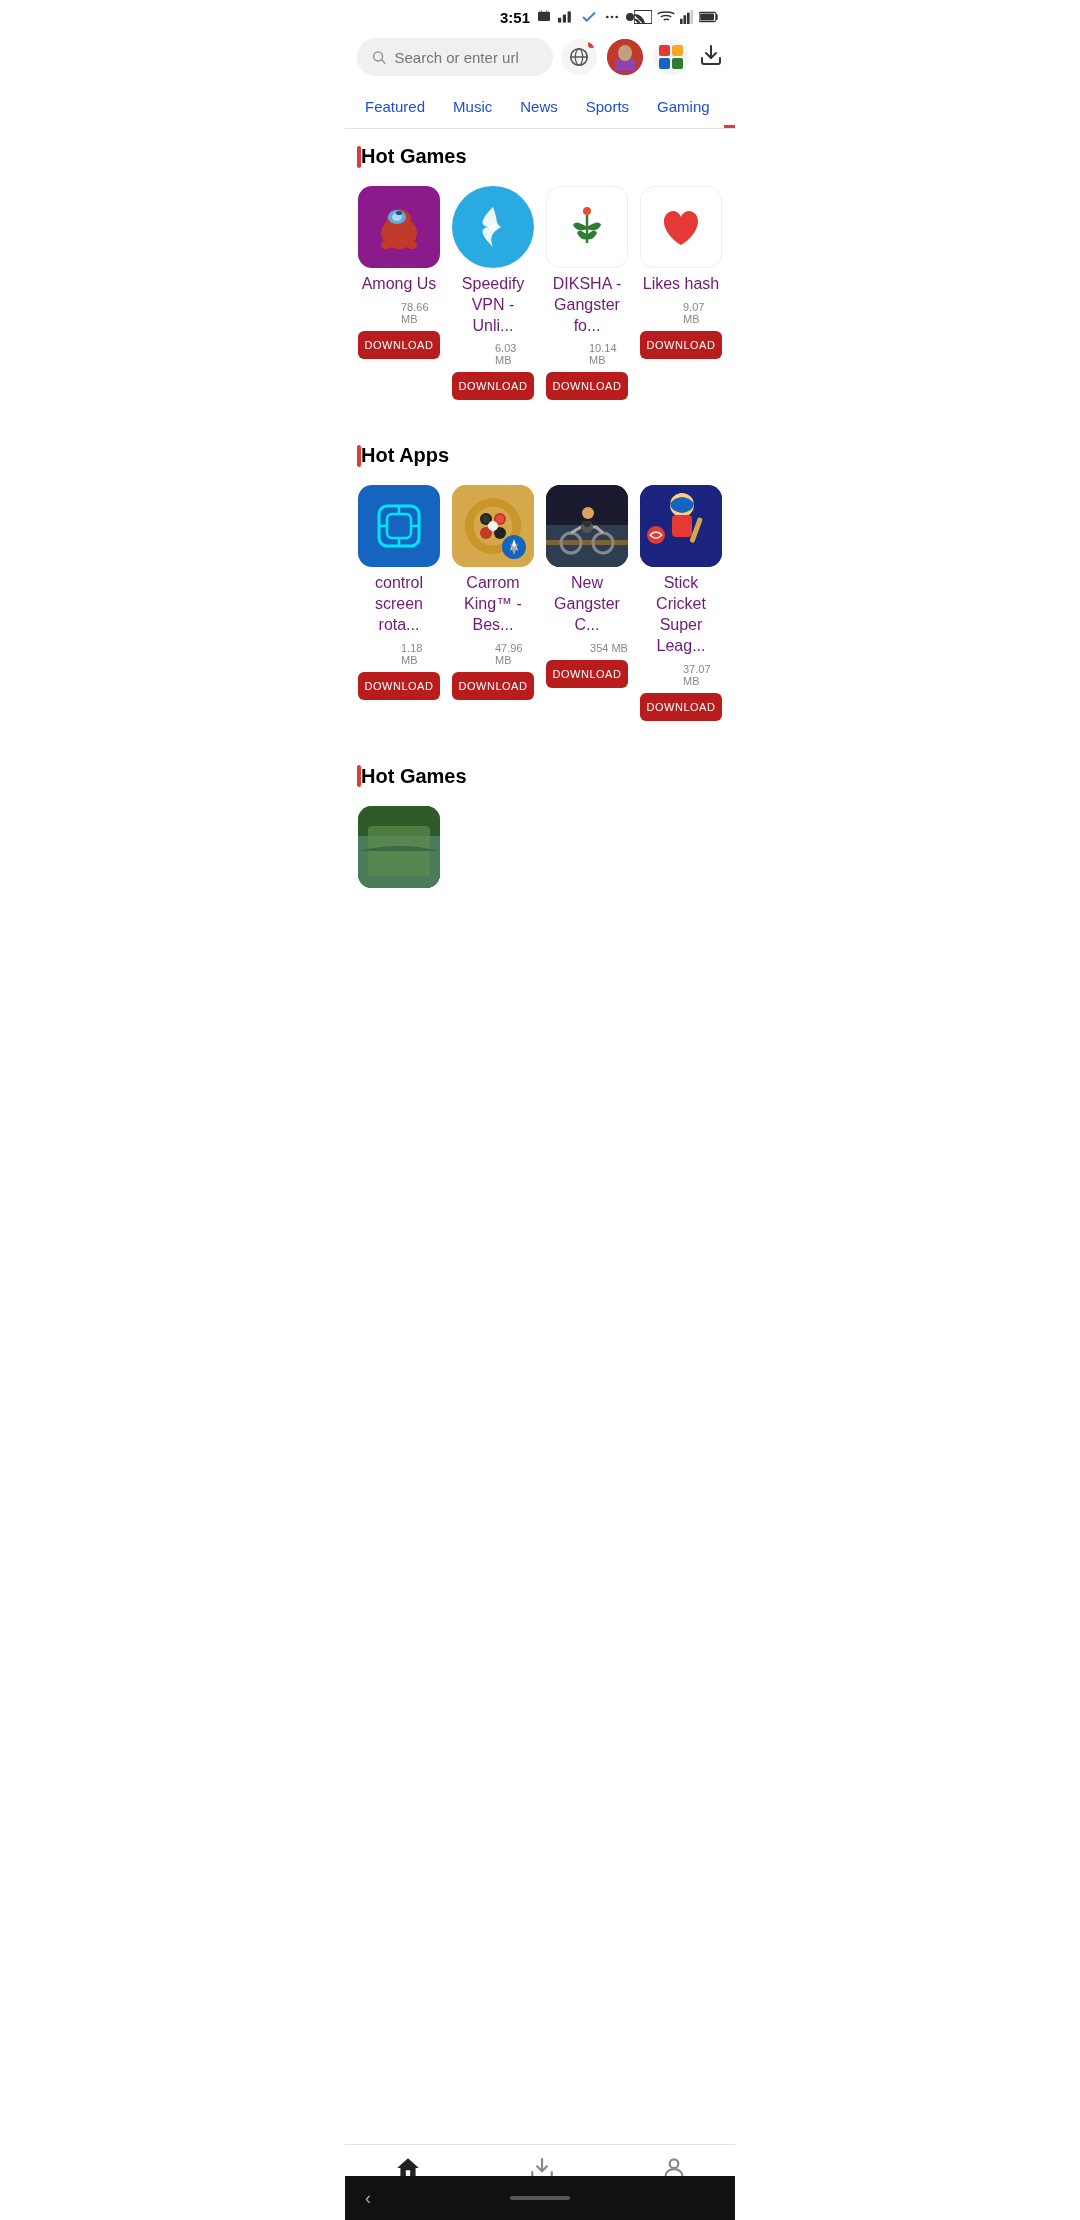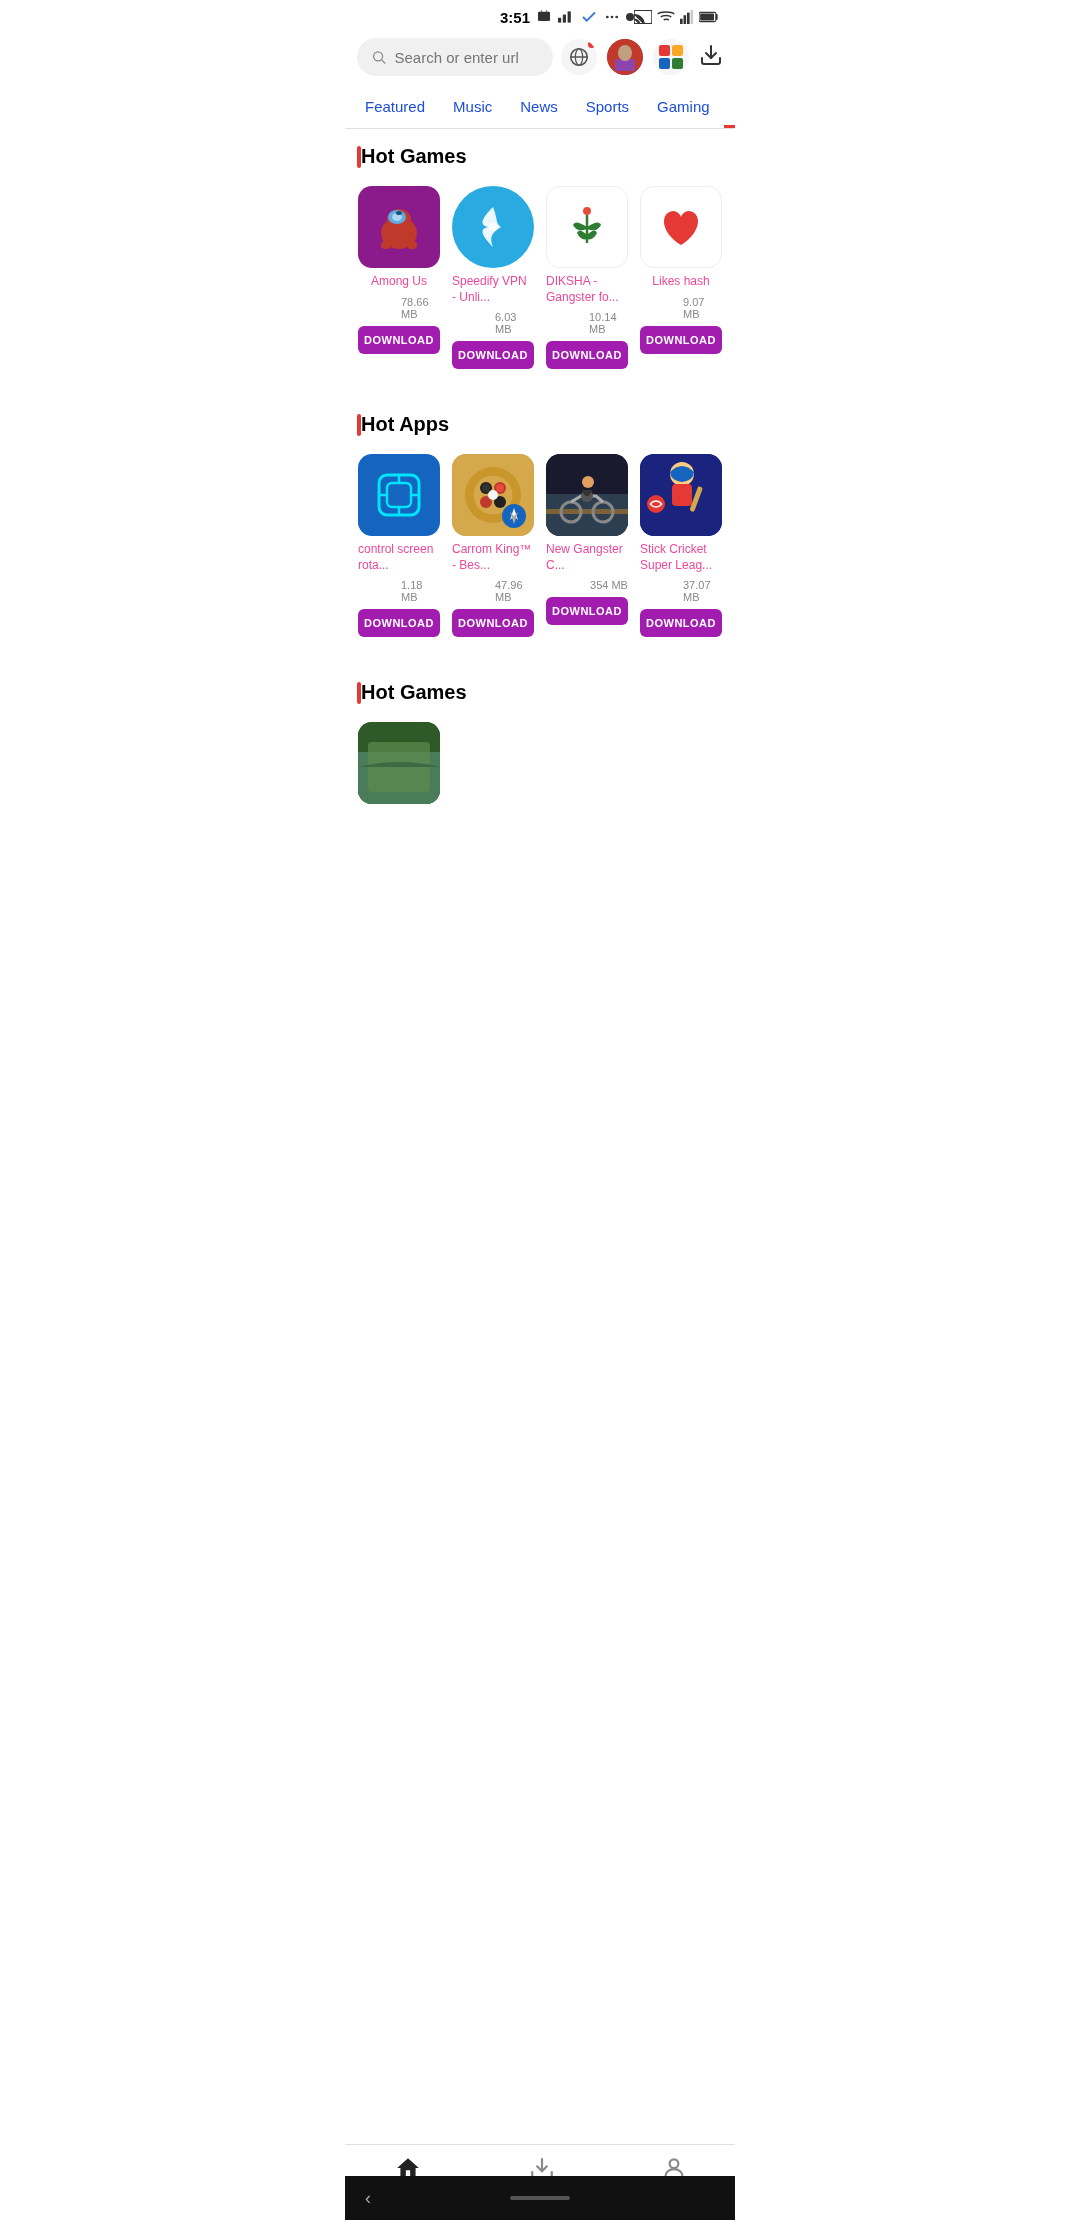--- a/index.html
+++ b/index.html
@@ -132,41 +132,41 @@
       width: 82px;
       height: 82px;
       border-radius: 14px;
       display: flex;
       align-items: center;
       justify-content: center;
       font-size: 36px;
       overflow: hidden;
     }
     .app-name {
-      font-size: 12px;
-      text-align: left;
-      color: #ec4899;
+      font-size: 16px;
+      text-align: center;
+      color: #701a75;
       line-height: 1.3;
       max-width: 82px;
       word-break: break-word;
     }
     .app-size {
       font-size: 11px;
       color: #888;
       margin-left: 44px;
     }
     .download-btn {
-      background: #a21caf;
+      background: #b91c1c;
       color: #fff;
       border: none;
       border-radius: 6px;
       padding: 8px 0;
       width: 82px;
       font-size: 11px;
-      font-weight: 700;
+      font-weight: 400;
       letter-spacing: 0.5px;
       cursor: pointer;
     }
 
     
     .bottom-nav {
       position: fixed;
       bottom: 0;
       left: 50%;
       transform: translateX(-50%);

